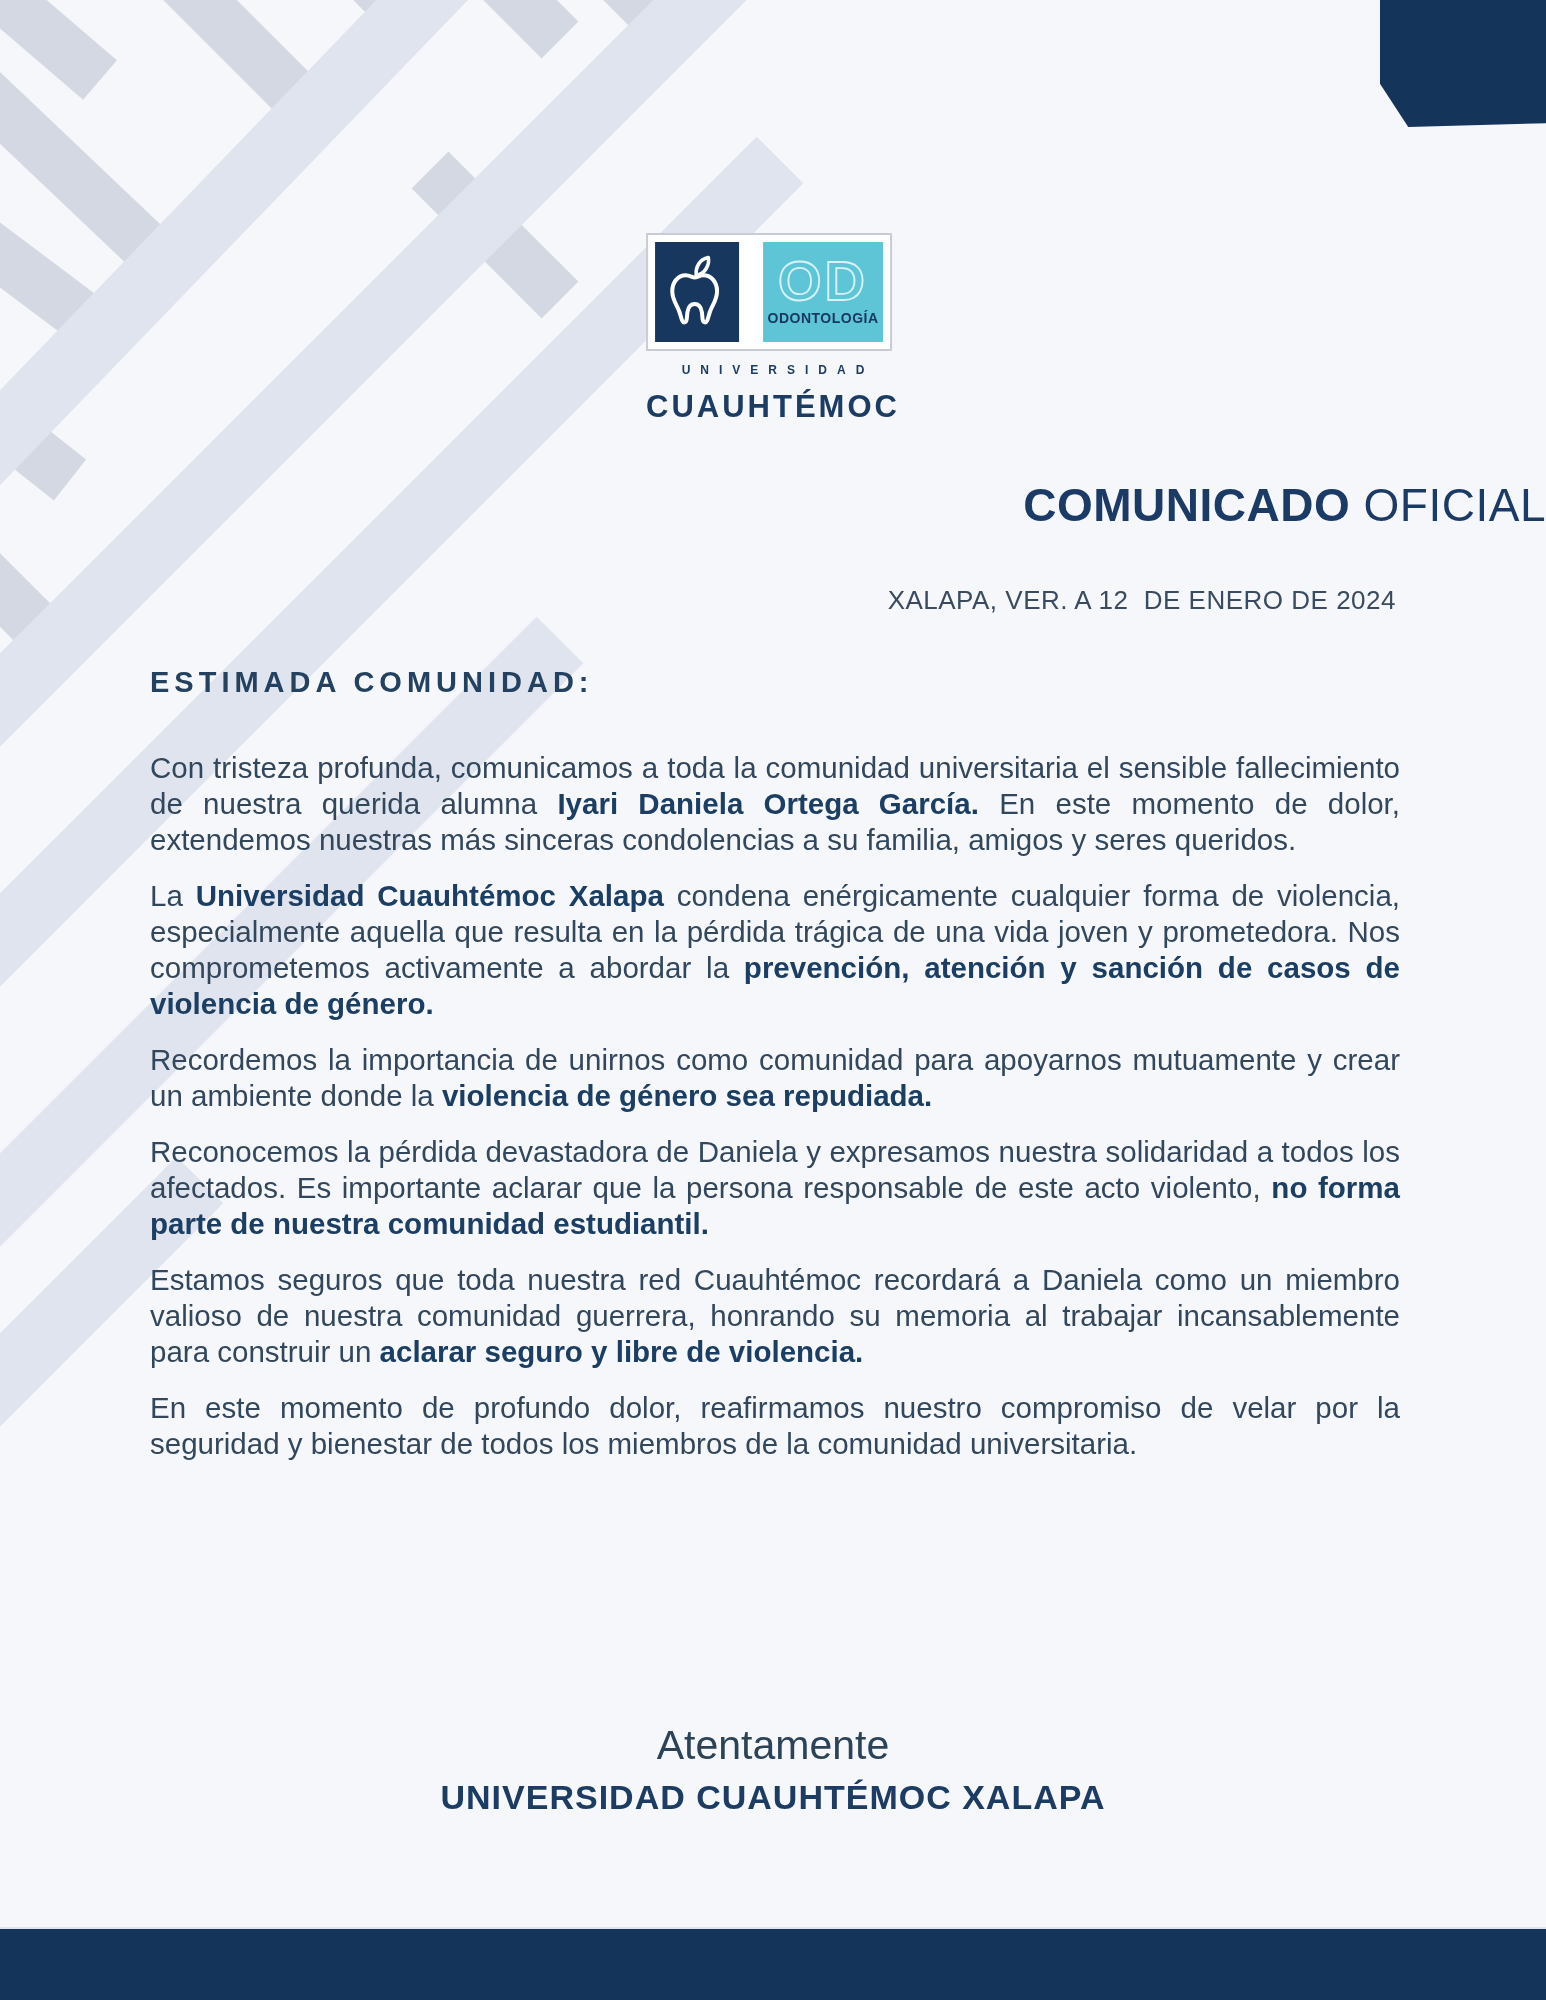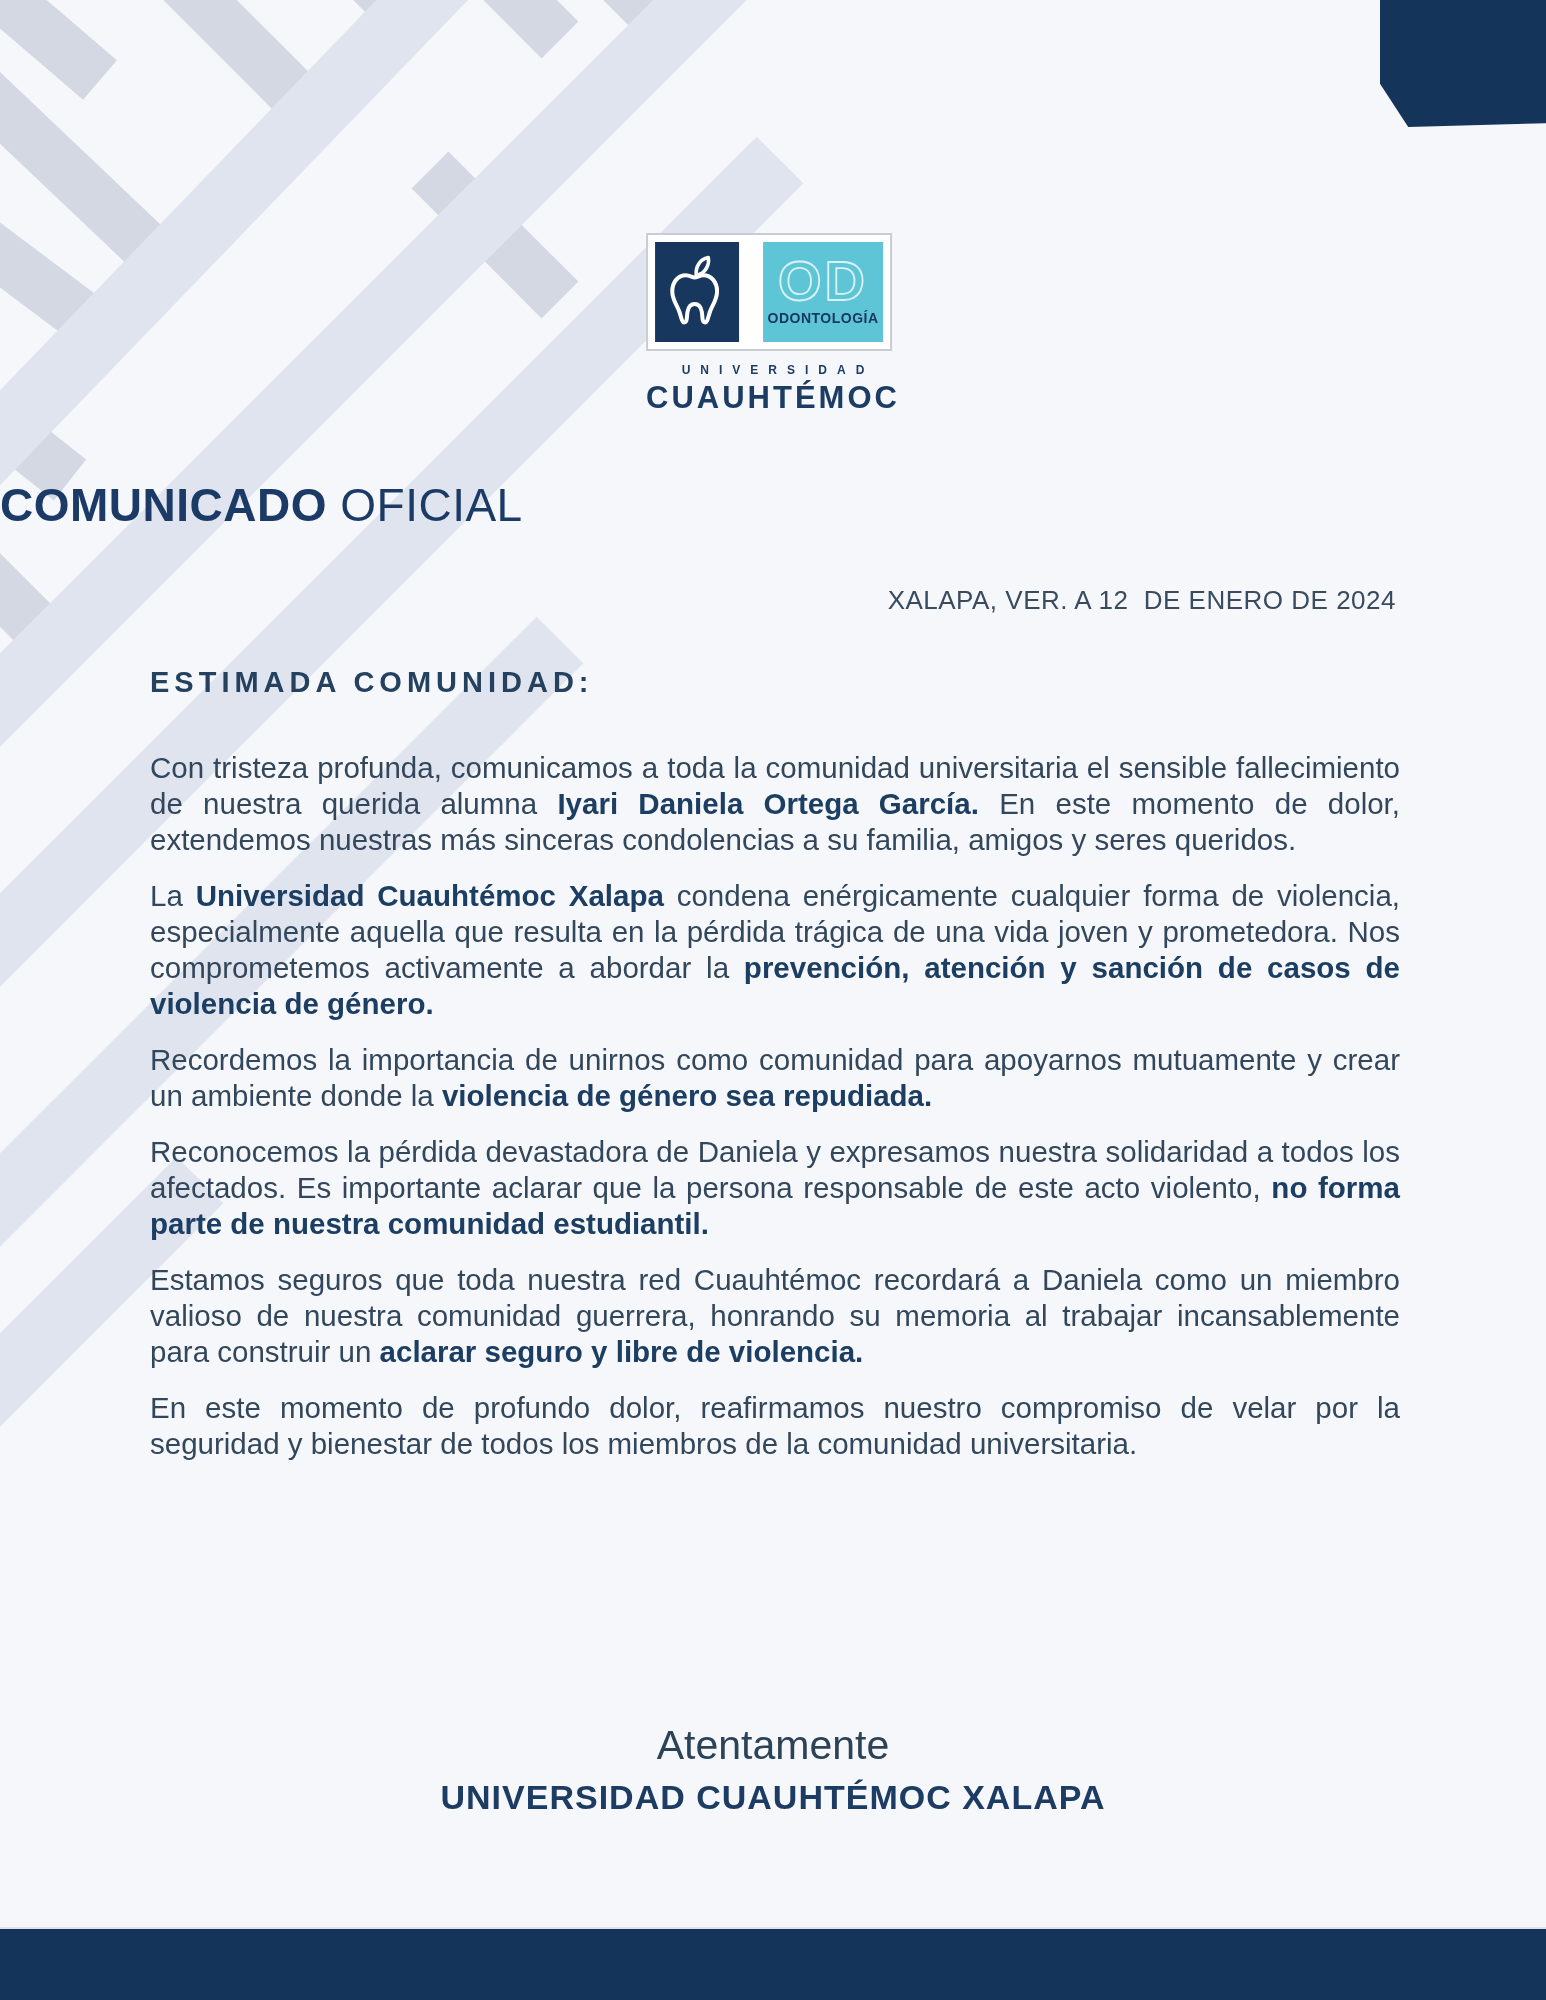--- a/index.html
+++ b/index.html
@@ -36,24 +36,24 @@
   
   .logo{position:absolute;top:233px;left:50%;transform:translateX(-50%);text-align:center;}
   .logo-frame{
     background:#ffffff;border:2px solid #c9ccd4;
     padding:7px;display:flex;gap:24px;width:246px;height:118px;
   }
   .tooth-box{width:92px;height:100px;background:var(--logo-navy);display:flex;align-items:center;justify-content:center;}
   .od-box{width:128px;height:100px;background:var(--teal);display:flex;flex-direction:column;align-items:center;justify-content:flex-start;padding-top:6px;}
   .od-label{color:var(--logo-navy);font-weight:bold;font-size:14px;letter-spacing:.5px;margin-top:-4px;}
   .uni-word{margin-top:12px;color:#1d3c63;font-weight:bold;font-size:12px;letter-spacing:10px;text-indent:10px;}
-  .uni-name{margin-top:3px;color:#1d3c63;font-weight:bold;font-size:31px;letter-spacing:3px;}
+  .uni-name{margin-top:12px;color:#1d3c63;font-weight:bold;font-size:31px;letter-spacing:3px;}
 
   
-  .title{position:absolute;top:478px;left:0;width:100%;text-align:left;color:var(--title-color);font-size:46px;letter-spacing:.5px;}
+  .title{position:absolute;top:478px;left:0;width:100%;text-align:right;color:var(--title-color);font-size:46px;letter-spacing:.5px;}
   .title .t-bold{font-weight:bold;}
   .title .t-reg{font-weight:normal;}
   .dateline{position:absolute;top:585px;right:150px;font-size:26px;color:#3a4b5f;letter-spacing:.5px;white-space:pre;}
 
   
   .salutation{position:absolute;top:666px;left:150px;font-size:29px;font-weight:bold;letter-spacing:5px;color:#24425f;}
   .letter-body{position:absolute;top:750px;left:150px;width:1250px;}
   .letter-body p{
     font-size:29.5px;line-height:36px;color:var(--body-text);
     text-align:justify;margin:0 0 20px 0;

